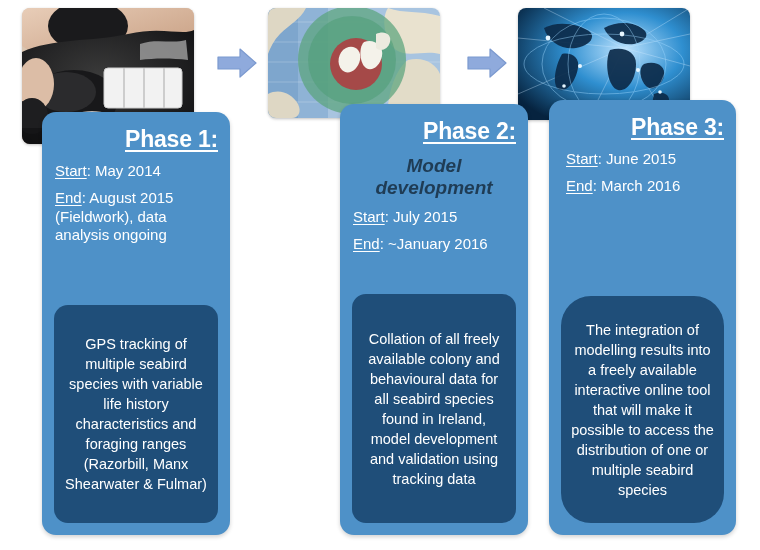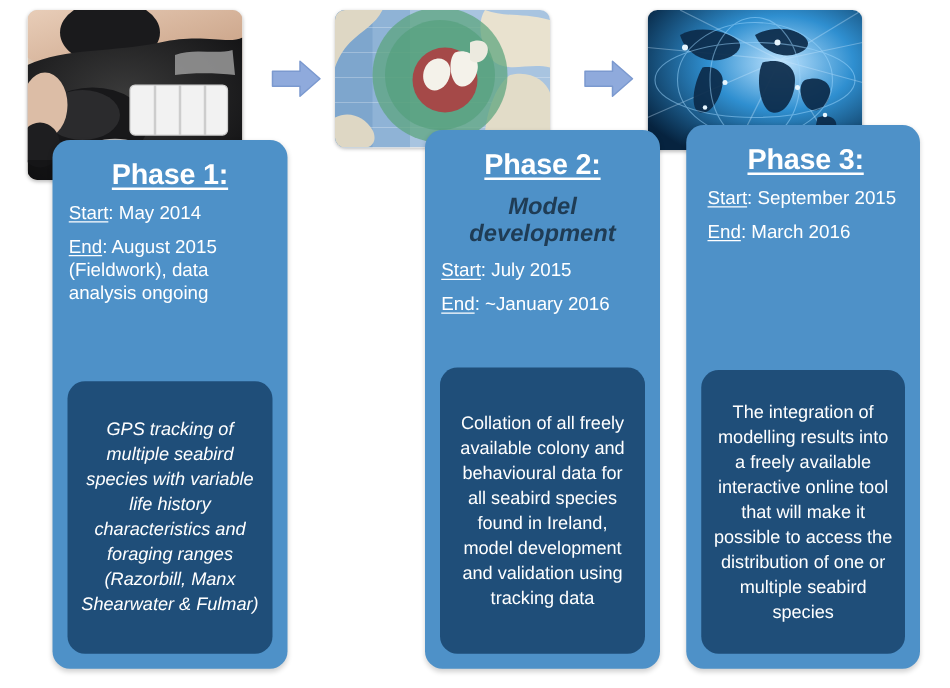--- a/index.html
+++ b/index.html
@@ -49,21 +49,21 @@
     border-radius: 14px;
     box-shadow: 0 2px 4px rgba(0,0,0,0.18);
     box-sizing: border-box;
     padding: 10px 12px 12px 12px;
   }
   #card-1 { left: 42px;  top: 112px; width: 188px; height: 423px; }
   #card-2 { left: 296px; top: 104px; width: 188px; height: 431px; margin-left: 44px; }
   #card-3 { left: 549px; top: 100px; width: 187px; height: 435px; padding-left: 16px; }
 
   .card-title {
-    text-align: center;
+    text-align: right;
     font-size: 23px;
     font-weight: bold;
     color: #ffffff;
     text-decoration: underline;
     text-underline-offset: 3px;
     margin: 4px 0 2px 0;
     letter-spacing: -0.2px;
   }
   .card-subtitle {
     text-align: center;
@@ -96,23 +96,23 @@
     color: #ffffff;
     font-size: 14.5px;
     line-height: 1.38;
     text-align: center;
     box-sizing: border-box;
     padding: 12px 9px;
     display: flex;
     align-items: center;
     justify-content: center;
   }
-  #desc-1 { top: 193px; bottom: 12px; font-style: italic; }
+  #desc-1 { top: 193px; bottom: 12px; }
   #desc-2 { top: 190px; bottom: 12px; }
-  #desc-3 { top: 196px; bottom: 12px; }
+  #desc-3 { top: 196px; bottom: 12px; border-radius: 30px; }
   .desc span { display: block; width: 100%; }
 </style>
 </head>
 <body>
 
 <div id="stage">
 
   <div class="photo" id="photo-1">
     <svg viewBox="0 0 172 136" preserveAspectRatio="none">
       <defs>
@@ -250,21 +250,21 @@
       <span class="lbl">End</span><span>: ~January 2016</span>
     </div>
     <div class="desc" id="desc-2">
       <span>Collation of all freely available colony and behavioural data for all seabird species found in Ireland, model development and validation using tracking data</span>
     </div>
   </div>
 
   <div class="card" id="card-3">
     <div class="card-title">Phase 3:</div>
     <div class="meta">
-      <span class="lbl">Start</span><span>: September 2015</span>
+      <span class="lbl">Start</span><span>: June 2015</span>
     </div>
     <div class="meta">
       <span class="lbl">End</span><span>: March 2016</span>
     </div>
     <div class="desc" id="desc-3">
       <span>The integration of modelling results into a freely available interactive online tool that will make it possible to access the distribution of one or multiple seabird species</span>
     </div>
   </div>
 
 </div>

